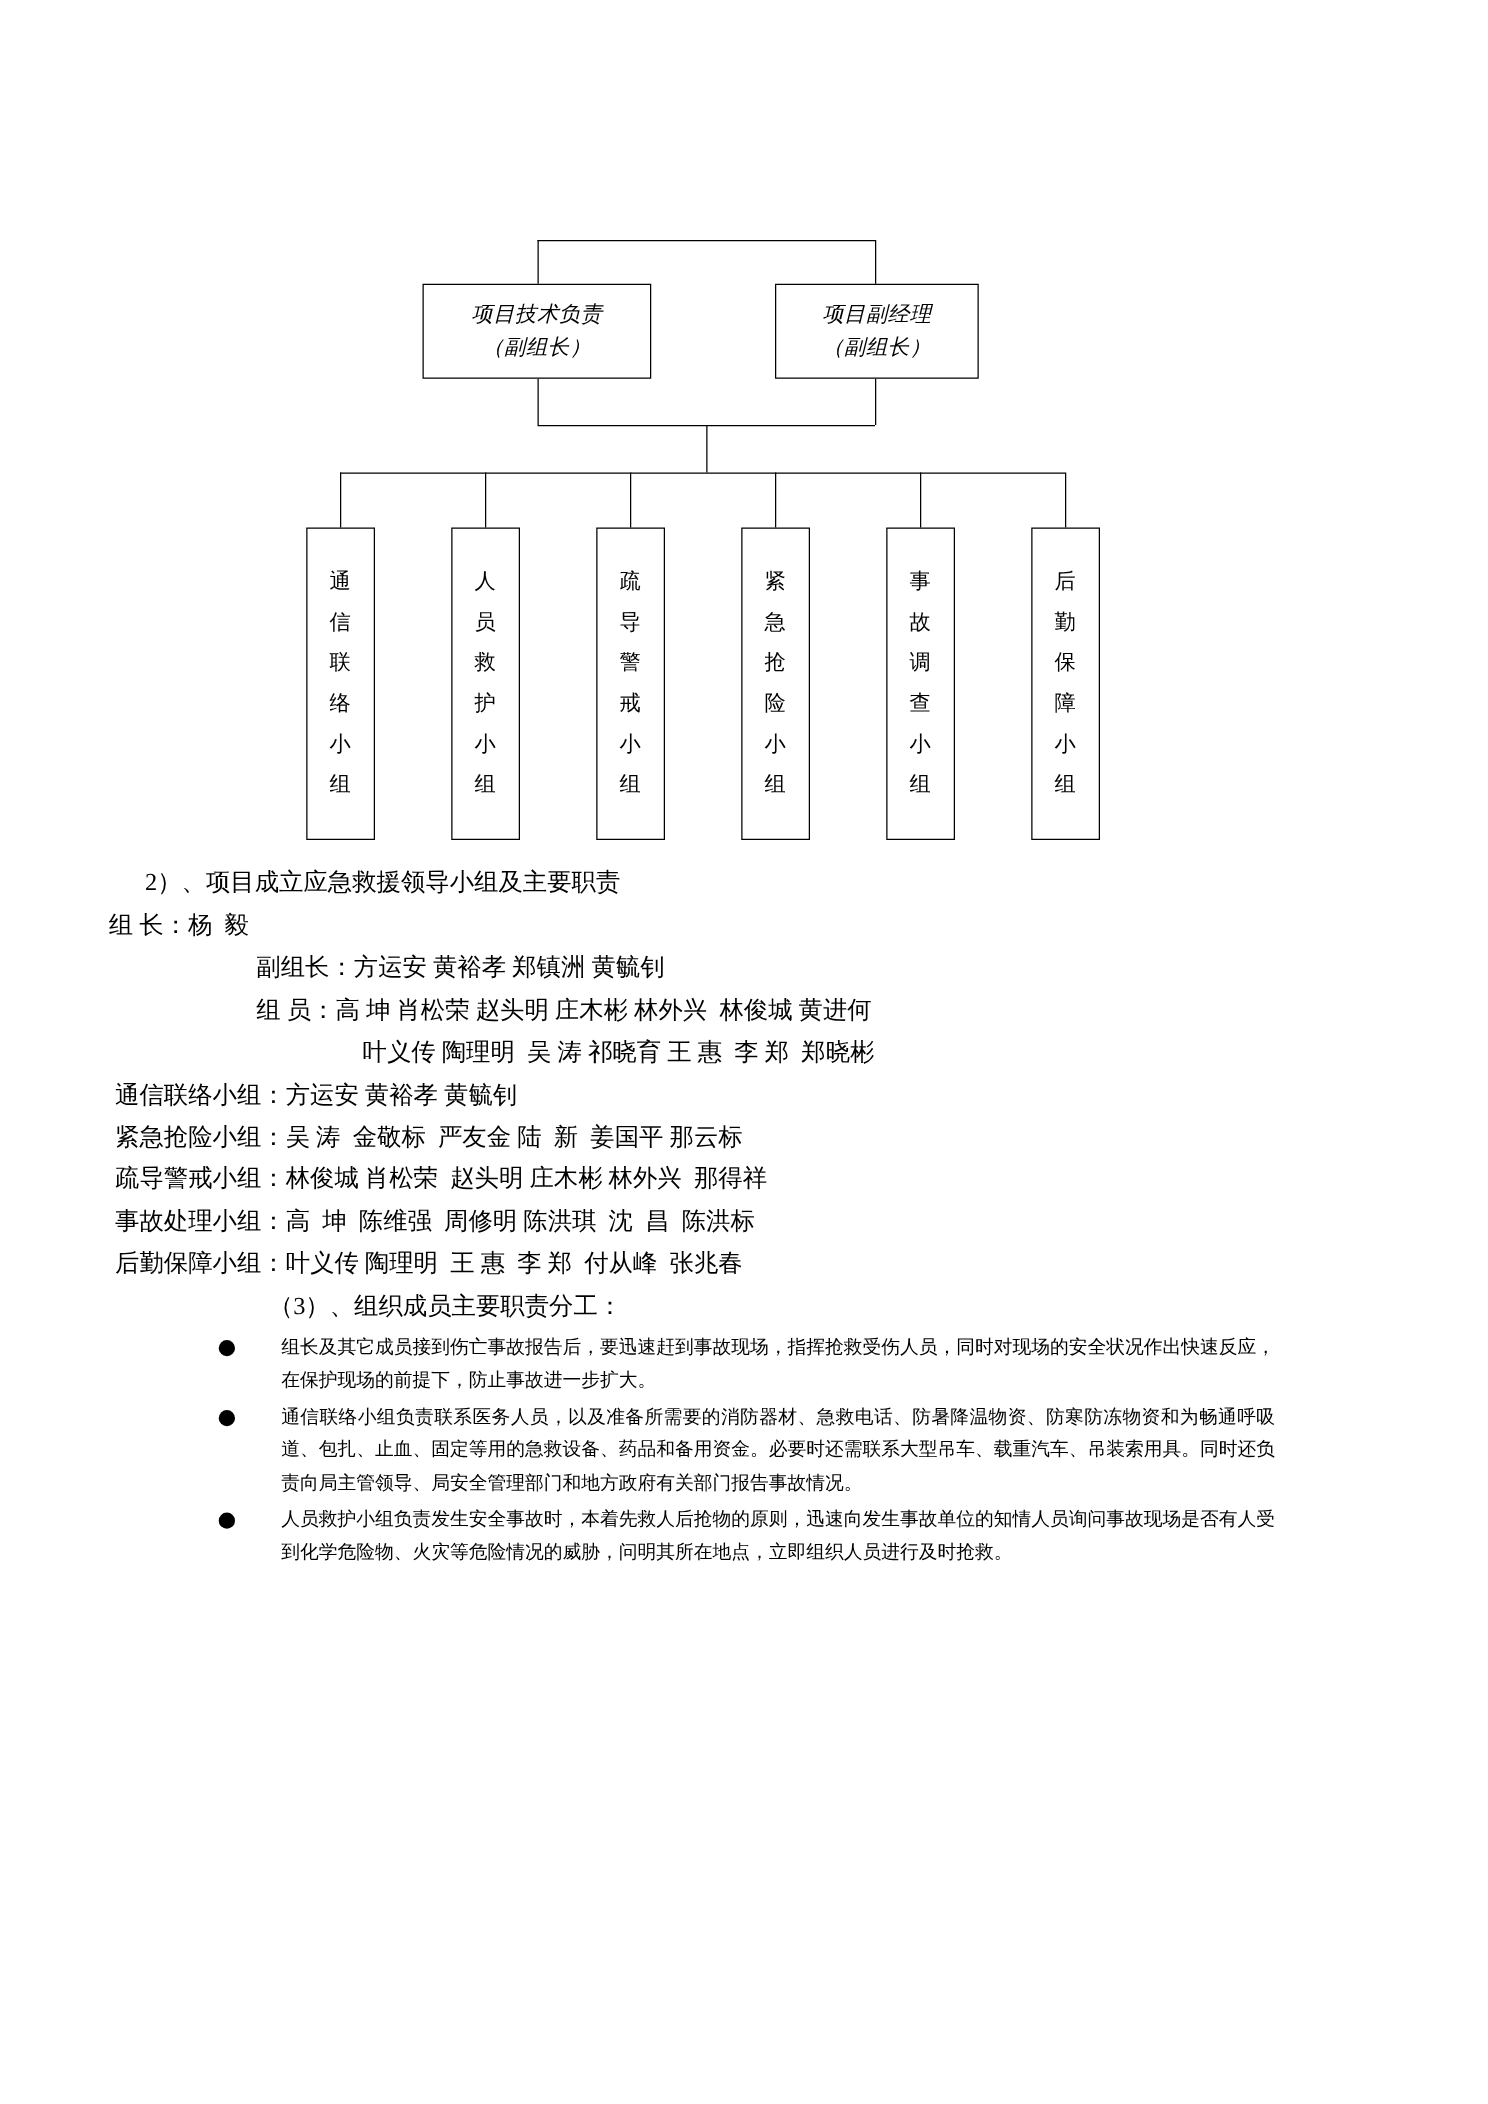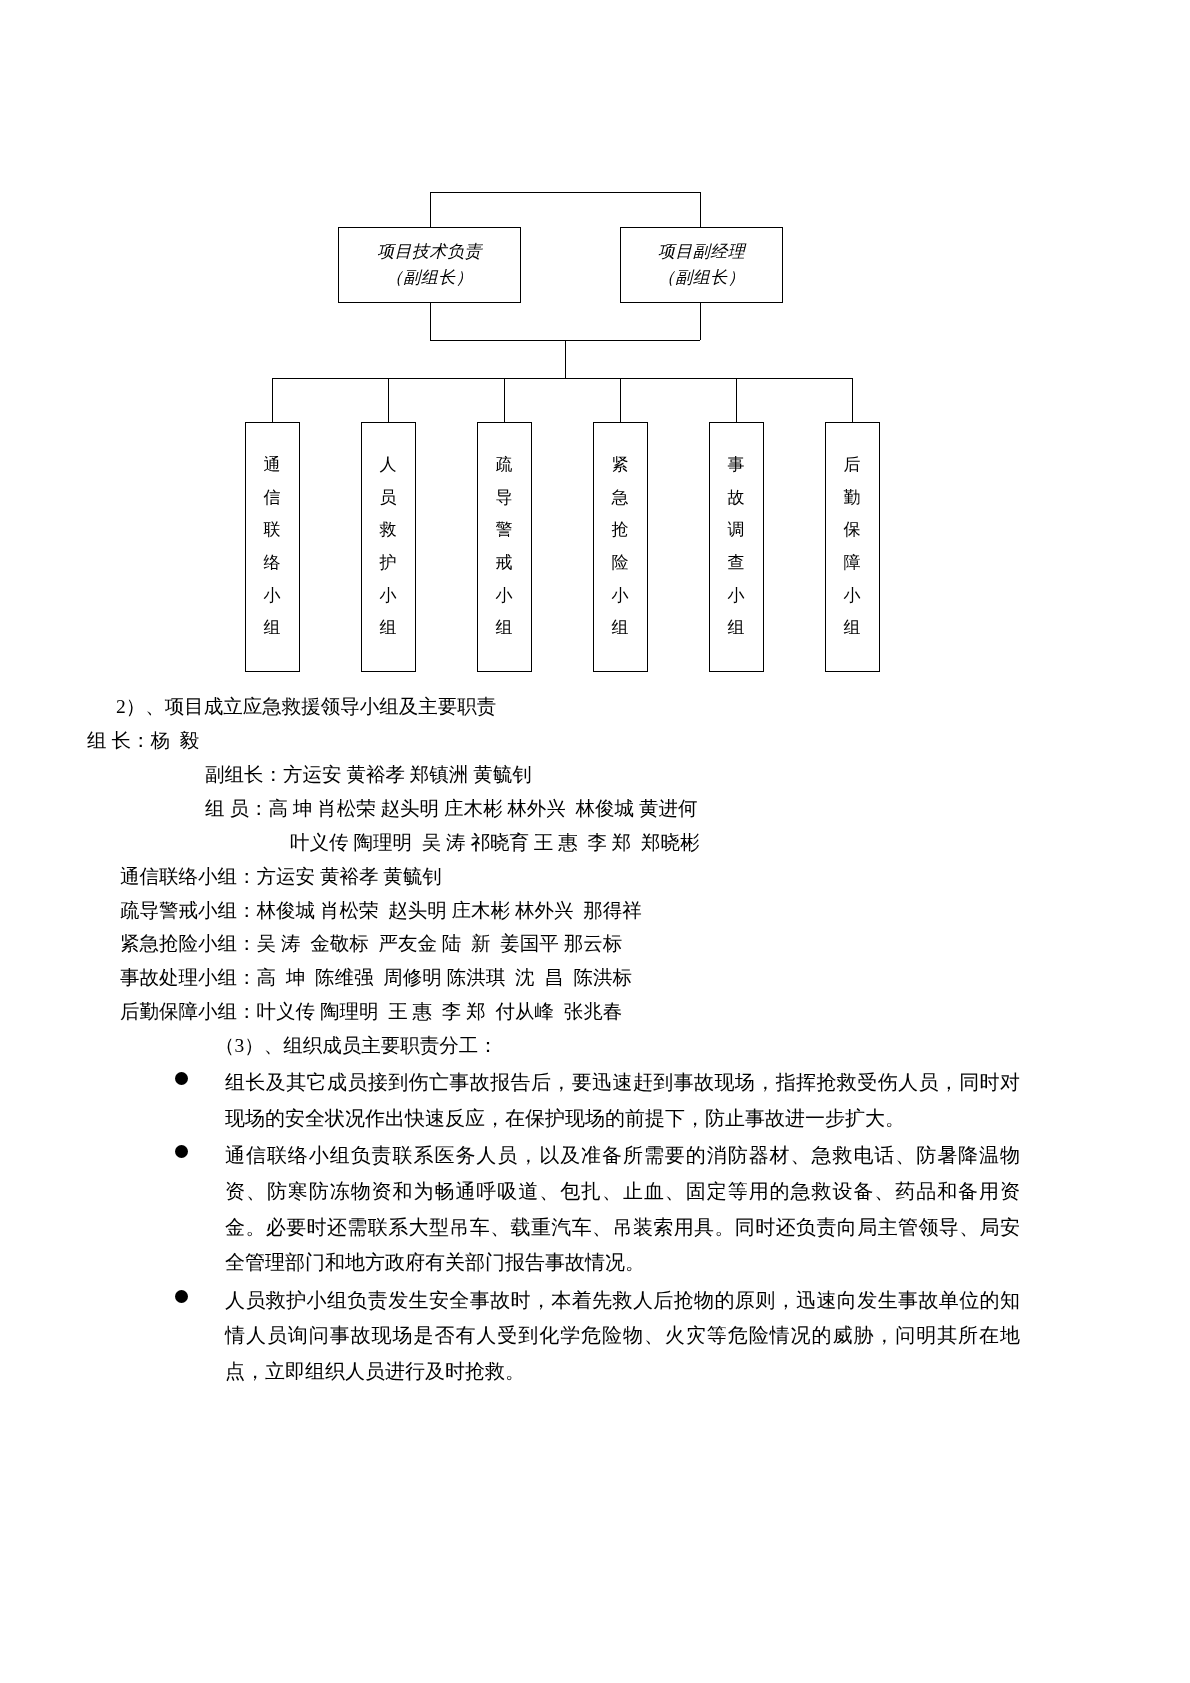--- a/index.html
+++ b/index.html
@@ -84,28 +84,28 @@
   .ln-row {
     white-space: pre;
     font-size: 19.5px;
     line-height: 1.74;
   }
   .indent-1 { padding-left: 116px; }
   .indent-2 { padding-left: 87px; }
   .indent-3 { padding-left: 205px; }
   .indent-4 { padding-left: 290px; }
   .indent-5 { padding-left: 280px; }
-  .indent-6 { padding-left: 120px; }
+  .indent-6 { padding-left: 92px; }
   .indent-7 { padding-left: 215px; }
 
   .bullet-item {
     position: relative;
     padding-left: 225px;
     margin-top: 2px;
-    font-size: 20px;
+    font-size: 15px;
     line-height: 1.78;
     text-align: justify;
     padding-right: 170px;
   }
   .bullet-item .dot {
     position: absolute;
     left: 175px;
     top: 7px;
     width: 13px;
     height: 13px;
@@ -213,22 +213,22 @@
   <div class="body-text">
 
     <div class="ln-row indent-1">2）、项目成立应急救援领导小组及主要职责</div>
 
     <div class="ln-row indent-2">组 长：杨  毅</div>
     <div class="ln-row indent-3">副组长：方运安 黄裕孝 郑镇洲 黄毓钊</div>
     <div class="ln-row indent-3">组 员：高 坤 肖松荣 赵头明 庄木彬 林外兴  林俊城 黄进何</div>
     <div class="ln-row indent-4">叶义传 陶理明  吴 涛 祁晓育 王 惠  李 郑  郑晓彬</div>
 
     <div class="ln-row indent-6">通信联络小组：方运安 黄裕孝 黄毓钊</div>
+    <div class="ln-row indent-6">紧急抢险小组：吴 涛  金敬标  严友金 陆  新  姜国平 那云标</div>
     <div class="ln-row indent-6">疏导警戒小组：林俊城 肖松荣  赵头明 庄木彬 林外兴  那得祥</div>
-    <div class="ln-row indent-6">紧急抢险小组：吴 涛  金敬标  严友金 陆  新  姜国平 那云标</div>
     <div class="ln-row indent-6">事故处理小组：高  坤  陈维强  周修明 陈洪琪  沈  昌  陈洪标</div>
     <div class="ln-row indent-6">后勤保障小组：叶义传 陶理明  王 惠  李 郑  付从峰  张兆春</div>
 
     <div class="ln-row indent-7">（3）、组织成员主要职责分工：</div>
 
     <div class="bullet-item">
       <span class="dot"></span>
       <span class="txt">组长及其它成员接到伤亡事故报告后，要迅速赶到事故现场，指挥抢救受伤人员，同时对现场的安全状况作出快速反应，在保护现场的前提下，防止事故进一步扩大。</span>
     </div>
 

